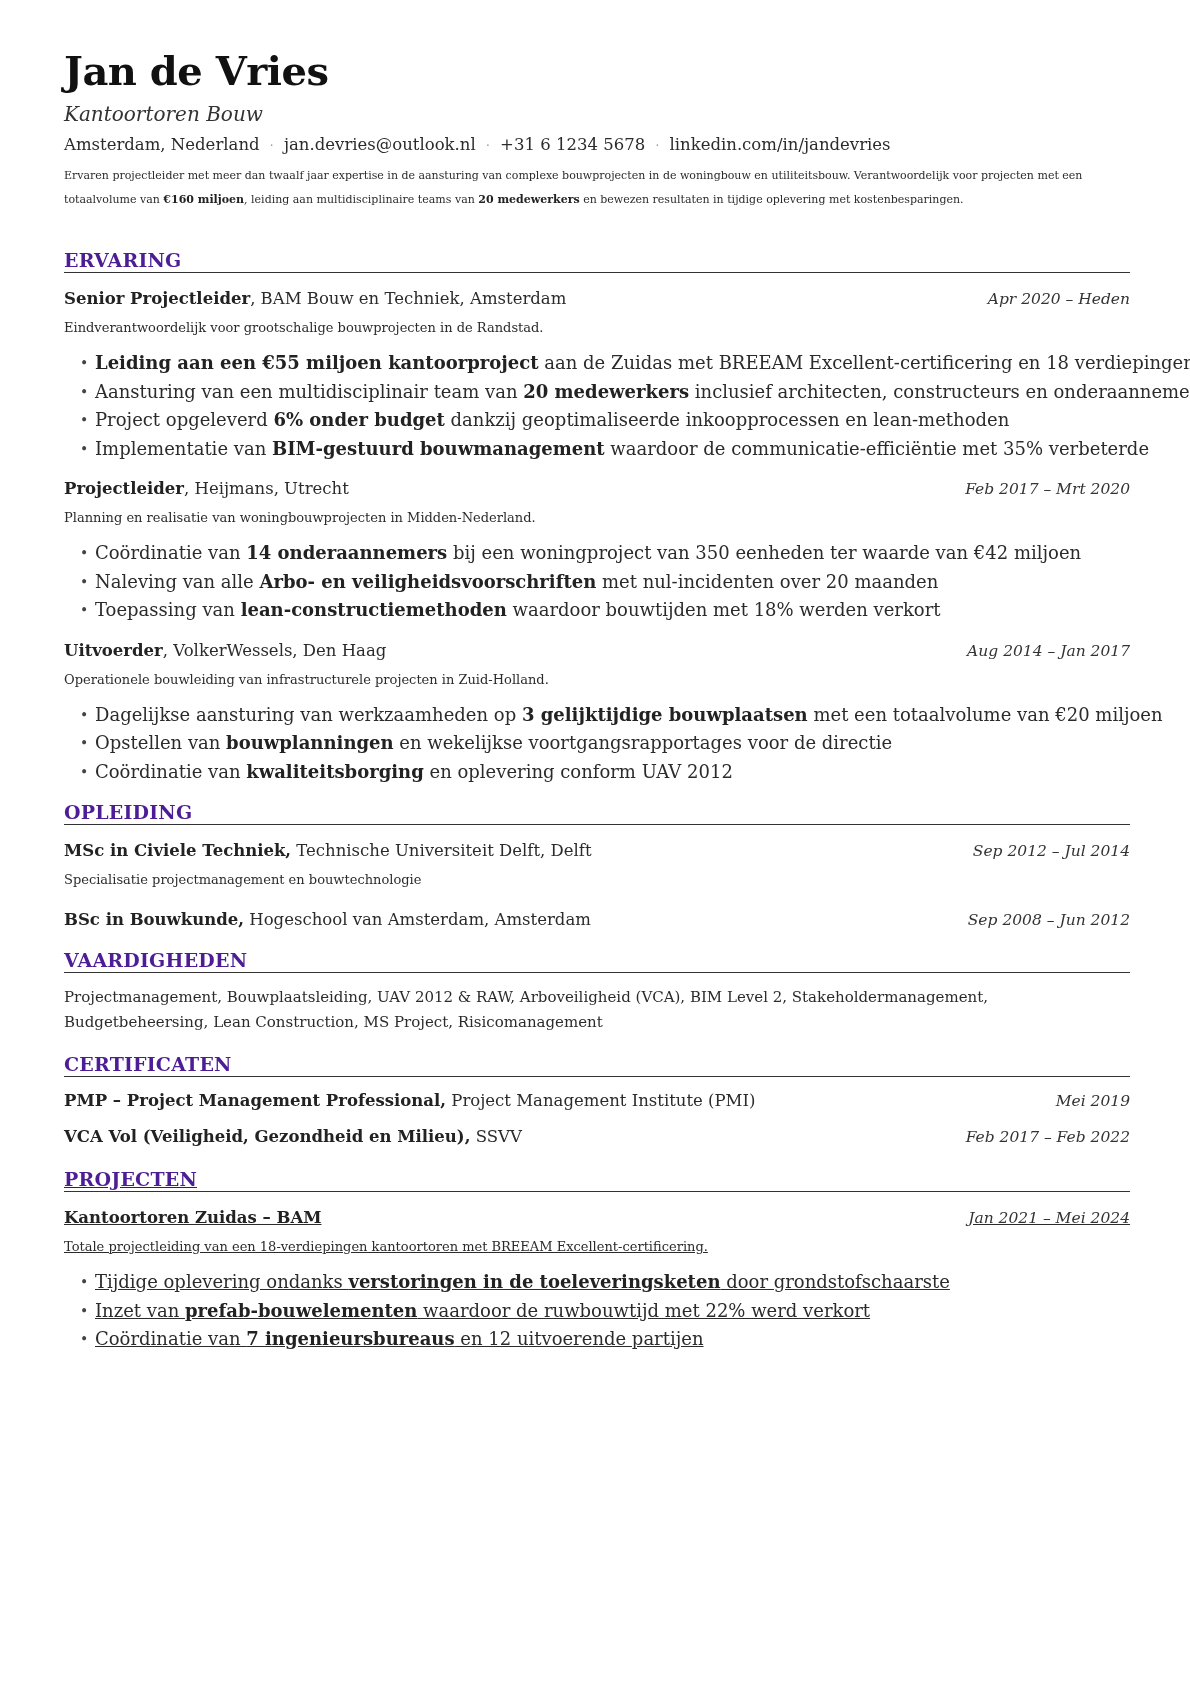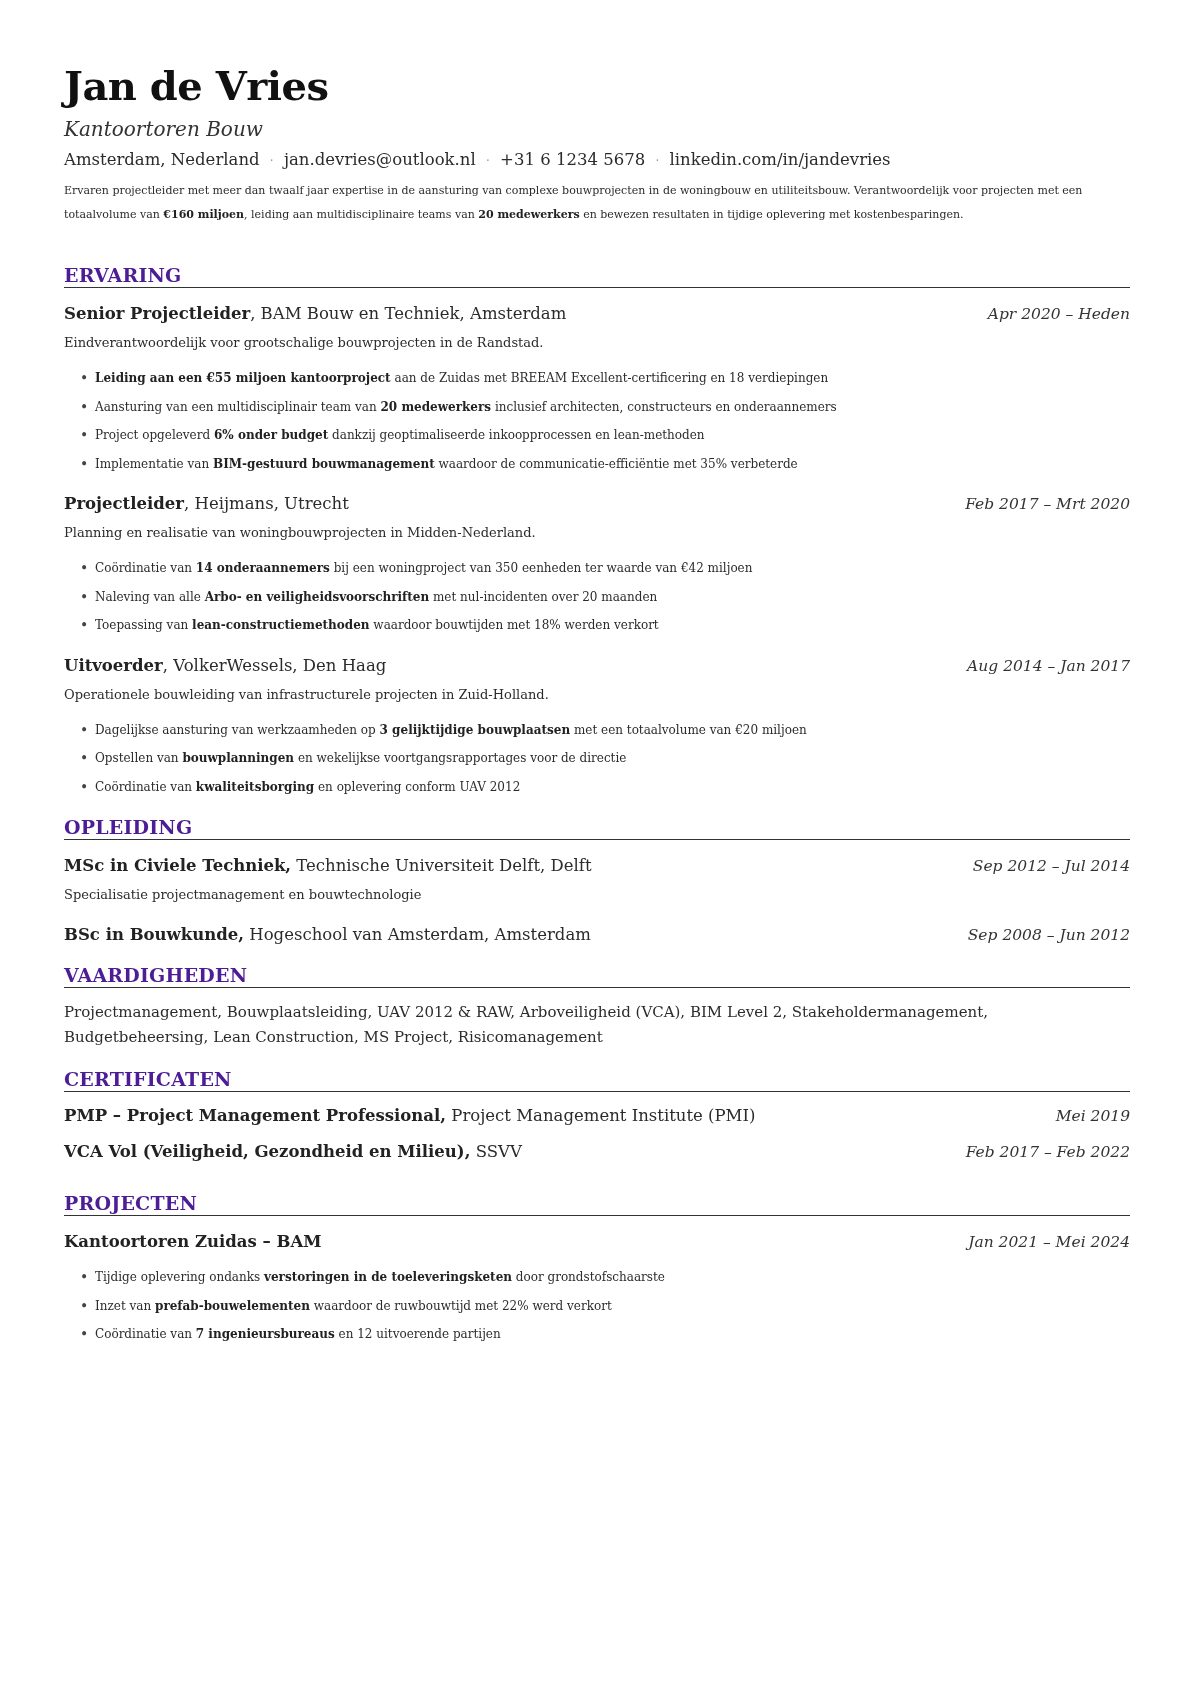--- a/index.html
+++ b/index.html
@@ -6,21 +6,21 @@
     html, body { width: 1190px; height: 1683px; background: #ffffff; }
     body {
       font-family: "DejaVu Serif", "Liberation Serif", serif;
       color: #2b2b2b;
       position: relative;
       overflow: hidden;
     }
     .page {
       position: absolute;
       left: 64px;
-      top: 60px;
+      top: 45px;
       width: 1066px;
     }
     .name {
       font-family: "DejaVu Serif", serif;
       font-weight: bold;
       font-size: 40px;
       color: #111111;
       line-height: 52px;
       letter-spacing: -0.5px;
     }
@@ -76,21 +76,21 @@
       font-size: 13px;
       line-height: 24px;
       margin-top: 5px;
     }
     ul.bullets {
       list-style: none;
       margin-top: 9px;
       padding-left: 16px;
     }
     ul.bullets li {
-      font-size: 12px;
+      font-size: 18px;
       line-height: 28.5px;
       position: relative;
       padding-left: 15px;
       white-space: nowrap;
     }
     ul.bullets li::before {
       content: "\2022";
       position: absolute;
       left: 0;
       color: #444444;
@@ -198,27 +198,28 @@
     </div>
     <div class="entry" style="margin-top:12px;">
       <div class="entry-head">
         <span><b>VCA Vol (Veiligheid, Gezondheid en Milieu),</b><span> SSVV</span></span>
         <span class="entry-date">Feb 2017 – Feb 2022</span>
       </div>
     </div>
   </div>
 
 
-  <div class="section" style="margin-top:27px;">
+  <div class="section" style="margin-top:18px;text-decoration:underline;">
     <div class="section-title">PROJECTEN</div>
     <div class="entry">
       <div class="entry-head">
         <b>Kantoortoren Zuidas – BAM</b>
         <span class="entry-date">Jan 2021 – Mei 2024</span>
       </div>
+      <div class="entry-desc">Totale projectleiding van een 18-verdiepingen kantoortoren met BREEAM Excellent-certificering.</div>
       <ul class="bullets">
         <li><span>Tijdige oplevering ondanks </span><b>verstoringen in de toeleveringsketen</b><span> door grondstofschaarste</span></li>
         <li><span>Inzet van </span><b>prefab-bouwelementen</b><span> waardoor de ruwbouwtijd met 22% werd verkort</span></li>
         <li><span>Coördinatie van </span><b>7 ingenieursbureaus</b><span> en 12 uitvoerende partijen</span></li>
       </ul>
     </div>
   </div>
 
 </div>
 

